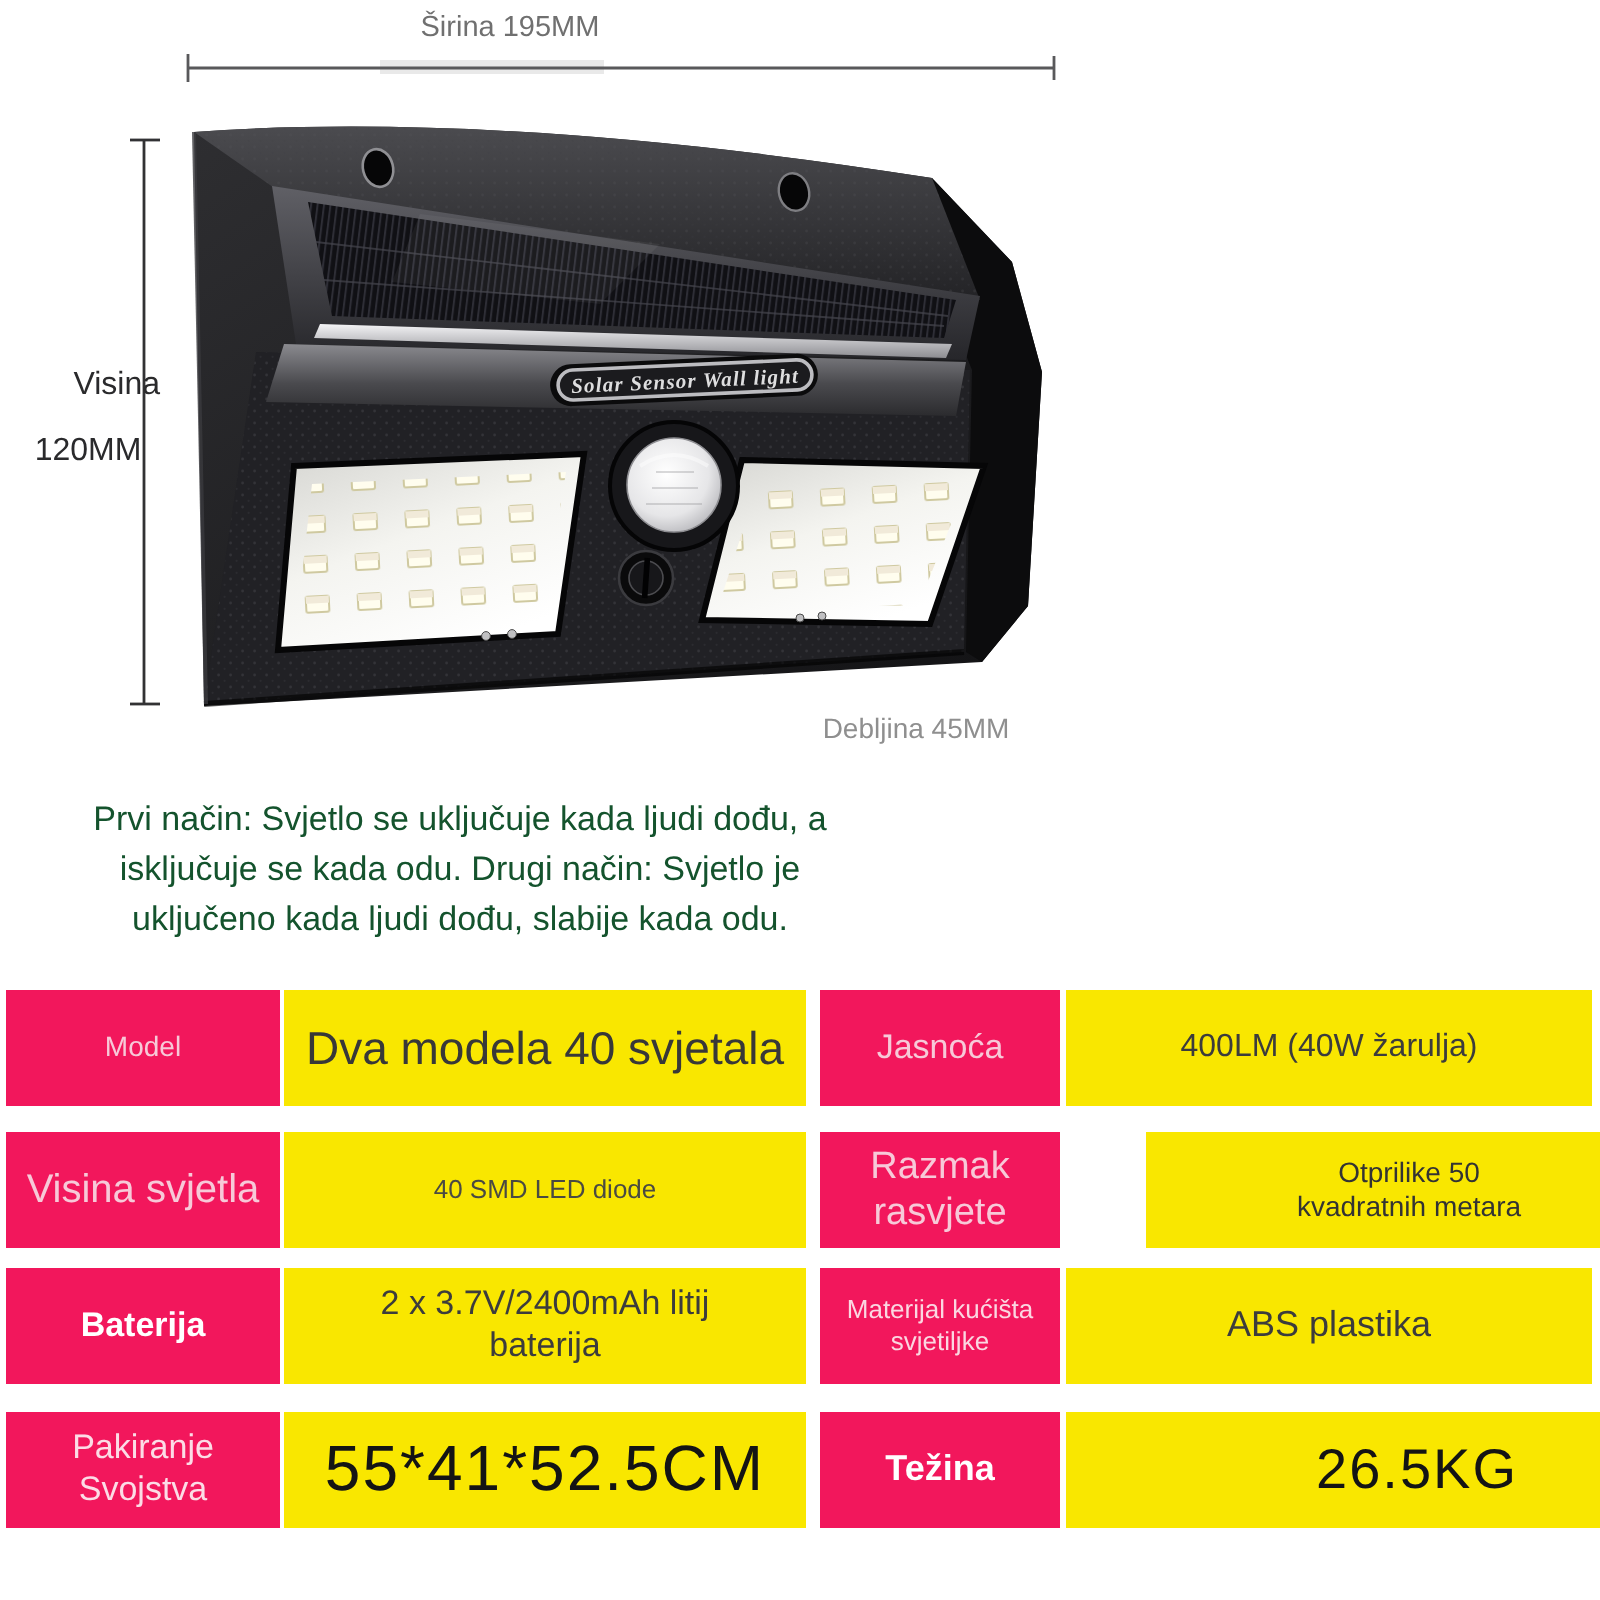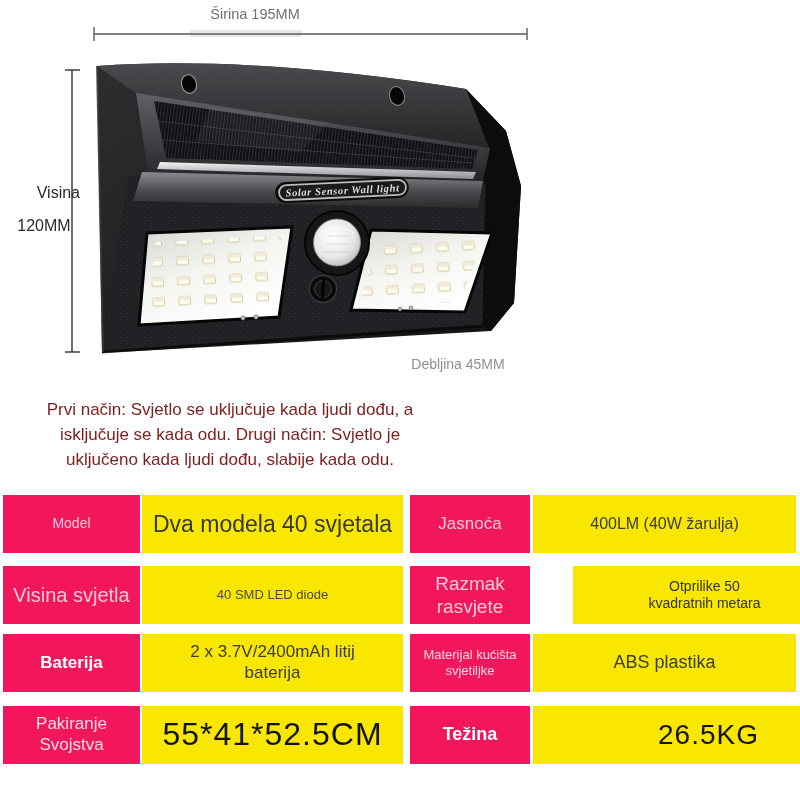--- a/index.html
+++ b/index.html
@@ -10,21 +10,21 @@
   .stage svg{position:absolute;left:0;top:0;}
   
   .dim-label{position:absolute;color:#707070;font-size:14.5px;text-align:center;}
   .lbl-width{left:190px;top:6px;width:130px;}
   .lbl-visina{left:18px;top:184px;width:62px;color:#2a2a2c;font-size:16px;text-align:right;}
   .lbl-120mm{left:8px;top:217px;width:72px;color:#2a2a2c;font-size:16px;}
   .lbl-depth{left:404px;top:356px;width:108px;font-size:14px;color:#8f8f8f;}
   
   .desc{
     position:absolute;left:13px;top:397px;width:434px;text-align:center;
-    font-size:17px;line-height:25px;color:#7f1d1d;
+    font-size:17px;line-height:25px;color:#14532d;
   }
   
   .spec-row{position:absolute;left:0;width:800px;height:58px;}
   .row-1{top:495px;padding-left:20px;}.row-2{top:566px;}.row-3{top:634px;}.row-4{top:706px;}
   .cell{
     position:absolute;top:0;height:58px;display:flex;align-items:center;justify-content:center;
     text-align:center;white-space:pre-line;line-height:1.22;
   }
   .cL1{left:3px;width:137px;background:#f2175c;}
   .cV1{left:142px;width:261px;background:#f9e700;}

